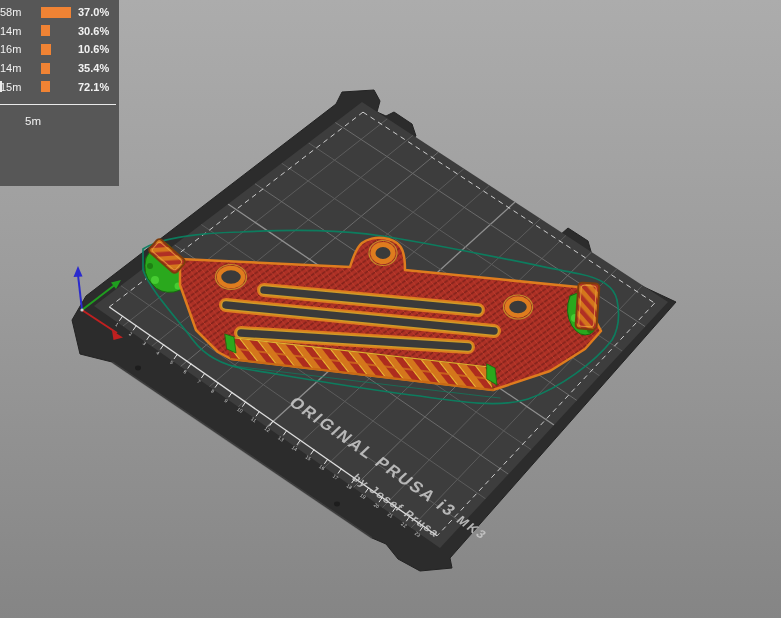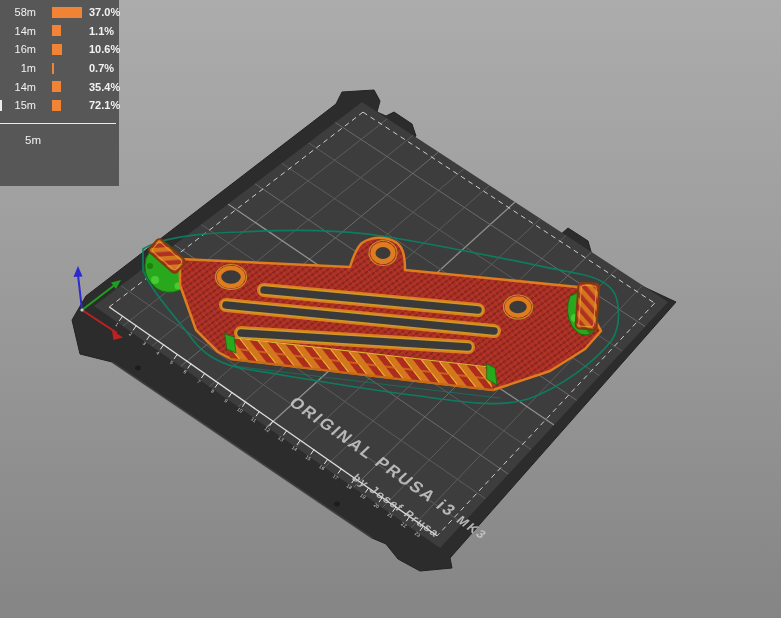--- a/index.html
+++ b/index.html
@@ -4,21 +4,21 @@
 <style>
   html,body{margin:0;padding:0;background:#666;}
   #app{position:relative;width:781px;height:618px;overflow:hidden;
        font-family:"Liberation Sans", sans-serif;}
   #viewport{position:absolute;inset:0;display:block;}
   
   #legend{position:absolute;left:0;top:0;width:119px;height:186px;
           background:var(--legend_bg,#575757);color:#f2f2f2;font-size:11px;
           padding-top:3px;box-sizing:border-box;}
   .legend-row{height:18.6px;display:flex;align-items:center;position:relative;}
-  .legend-time{width:36px;text-align:right;margin-right:16px;flex:none;}
+  .legend-time{width:36px;margin-right:5px;flex:none;}
   .legend-barwrap{width:37px;flex:none;display:flex;align-items:center;}
   .legend-bar{height:11px;background:var(--accent,#f08334);}
   .legend-pct{flex:1;text-align:left;font-weight:bold;}
   .edge-mark{position:absolute;left:0;top:4px;width:2px;height:11px;background:#ececec;}
   #legend-divider{height:0;border-top:1.5px solid #eaeaea;margin:8px 3px 0 0;}
   #legend-total{margin:10px 0 0 2px;font-size:11.5px;padding-left:23px;}
 </style>
 </head>
 <body>
 
@@ -228,35 +228,28 @@
           <span class="legend-barwrap">
             <span class="legend-bar" style="width: 30px;"></span>
           </span>
           <span class="legend-pct">37.0%</span>
         </div>
         <div class="legend-row">
           <span class="legend-time">14m</span>
           <span class="legend-barwrap">
             <span class="legend-bar" style="width: 9px;"></span>
           </span>
-          <span class="legend-pct">1.1%</span>
+          <span class="legend-pct">30.6%</span>
         </div>
         <div class="legend-row">
           <span class="legend-time">16m</span>
           <span class="legend-barwrap">
             <span class="legend-bar" style="width: 10px;"></span>
           </span>
           <span class="legend-pct">10.6%</span>
-        </div>
-        <div class="legend-row">
-          <span class="legend-time">1m</span>
-          <span class="legend-barwrap">
-            <span class="legend-bar" style="width: 2px;"></span>
-          </span>
-          <span class="legend-pct">0.7%</span>
         </div>
         <div class="legend-row">
           <span class="legend-time">14m</span>
           <span class="legend-barwrap">
             <span class="legend-bar" style="width: 9px;"></span>
           </span>
           <span class="legend-pct">35.4%</span>
         </div>
         <div class="legend-row">
           <span class="edge-mark"></span>

